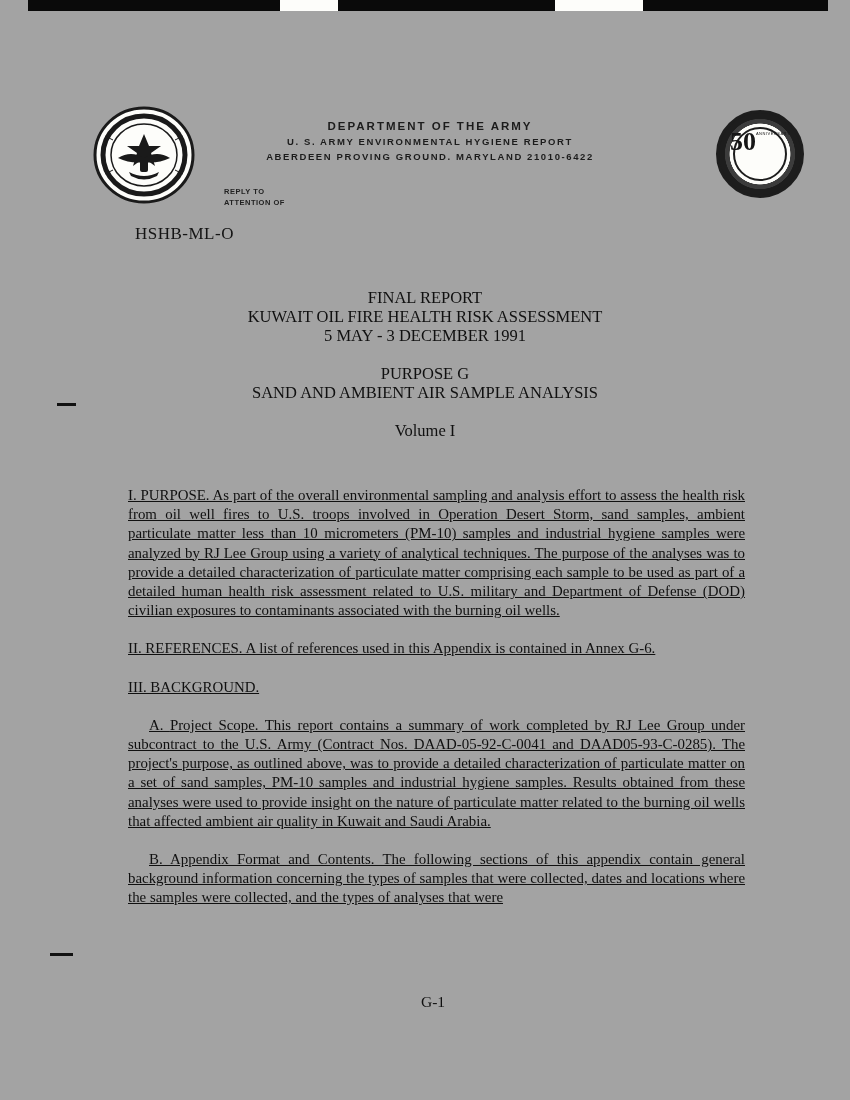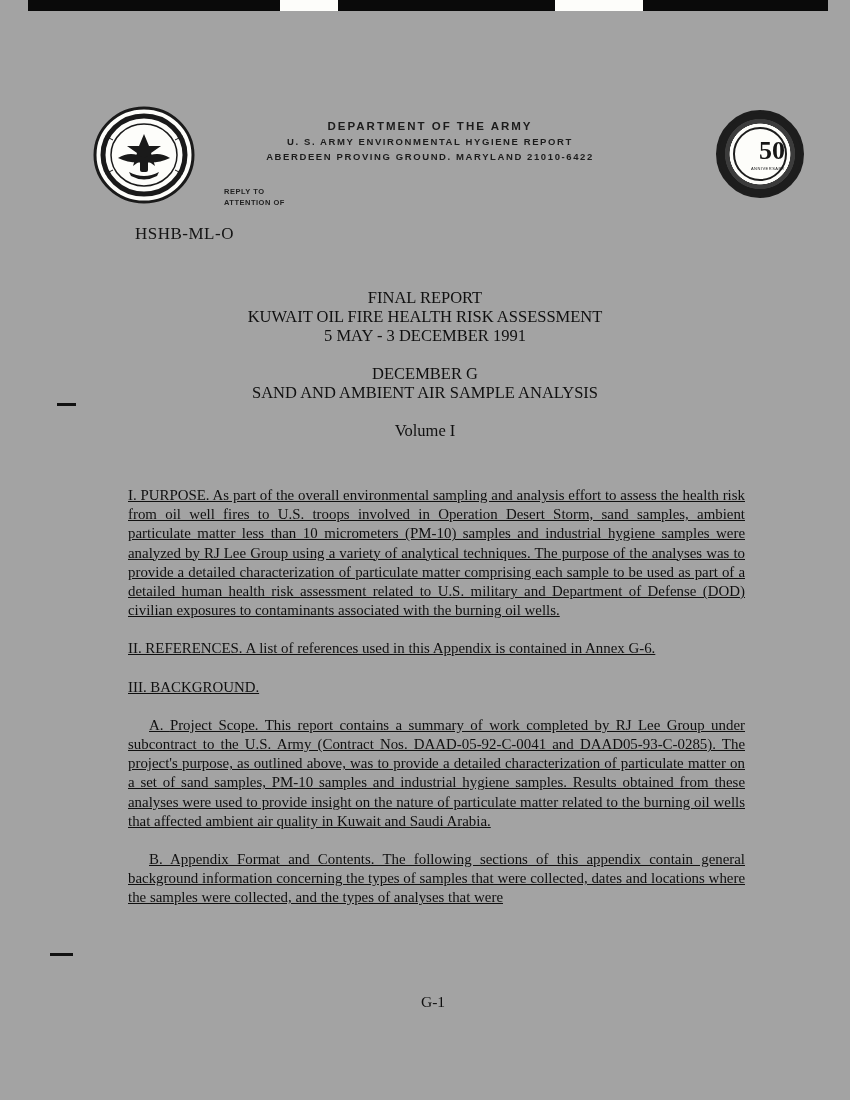--- a/index.html
+++ b/index.html
@@ -42,22 +42,22 @@
   .seal-right .ring{
     position:absolute;inset:0;border-radius:50%;
     border:3px solid #1d1d1d;
     background:
       radial-gradient(circle at 50% 50%, #fdfdfa 0 52%, #3c3c3c 53% 60%, #1d1d1d 61% 100%);
     box-sizing:border-box;
   }
   .seal-right .inner{
     position:absolute;left:17px;top:17px;right:17px;bottom:17px;
     border-radius:50%;border:2px solid #1d1d1d;background:#fdfdfa;
-    display:flex;align-items:flex-end;justify-content:center;
-    flex-direction:column;box-sizing:border-box;
+    display:flex;align-items:flex-start;justify-content:center;
+    flex-direction:row;box-sizing:border-box;
   }
   .seal-right .num{
     font-family:"Liberation Serif", serif;
     font-size:26px;font-weight:bold;color:#161616;line-height:1;
   }
   .seal-right .tiny{
     font-family:"Liberation Sans", sans-serif;
     font-size:4px;color:#161616;letter-spacing:.5px;margin-top:2px;text-align:center;
   }
 
@@ -142,21 +142,21 @@
 ATTENTION OF</div>
   </div>
 
   <div class="office-symbol">HSHB-ML-O</div>
 
   <div class="title-block">
     <div class="t">FINAL REPORT</div>
     <div class="t">KUWAIT OIL FIRE HEALTH RISK ASSESSMENT</div>
     <div class="t">5 MAY - 3 DECEMBER 1991</div>
     <div class="sp"></div>
-    <div class="t">DECEMBER G</div>
+    <div class="t">PURPOSE G</div>
     <div class="t">SAND AND AMBIENT AIR SAMPLE ANALYSIS</div>
     <div class="sp"></div>
     <div class="t">Volume I</div>
   </div>
 
   <div class="body-text">
     <p>I.  PURPOSE.  As part of the overall environmental sampling and analysis effort to assess the health risk from oil well fires to U.S. troops involved in Operation Desert Storm, sand samples, ambient particulate matter less than 10 micrometers (PM-10) samples and industrial hygiene samples were analyzed by RJ Lee Group using a variety of analytical techniques. The purpose of the analyses was to provide a detailed characterization of particulate matter comprising each sample to be used as part of a detailed human health risk assessment related to U.S. military and Department of Defense (DOD) civilian exposures to contaminants associated with the burning oil wells.</p>
     <p>II.  REFERENCES.  A list of references used in this Appendix is contained in Annex G-6.</p>
     <p>III.  BACKGROUND.</p>
     <p class="indent"><span>A.  </span><span class="u">Project Scope</span><span>.  This report contains a summary of work completed by RJ Lee Group under subcontract to the U.S. Army (Contract Nos. DAAD-05-92-C-0041 and DAAD05-93-C-0285).  The project's purpose, as outlined above, was to provide a detailed characterization of particulate matter on a set of sand samples, PM-10 samples and industrial hygiene samples.  Results obtained from these analyses were used to provide insight on the nature of particulate matter related to the burning oil wells that affected ambient air quality in Kuwait and Saudi Arabia.</span></p>

